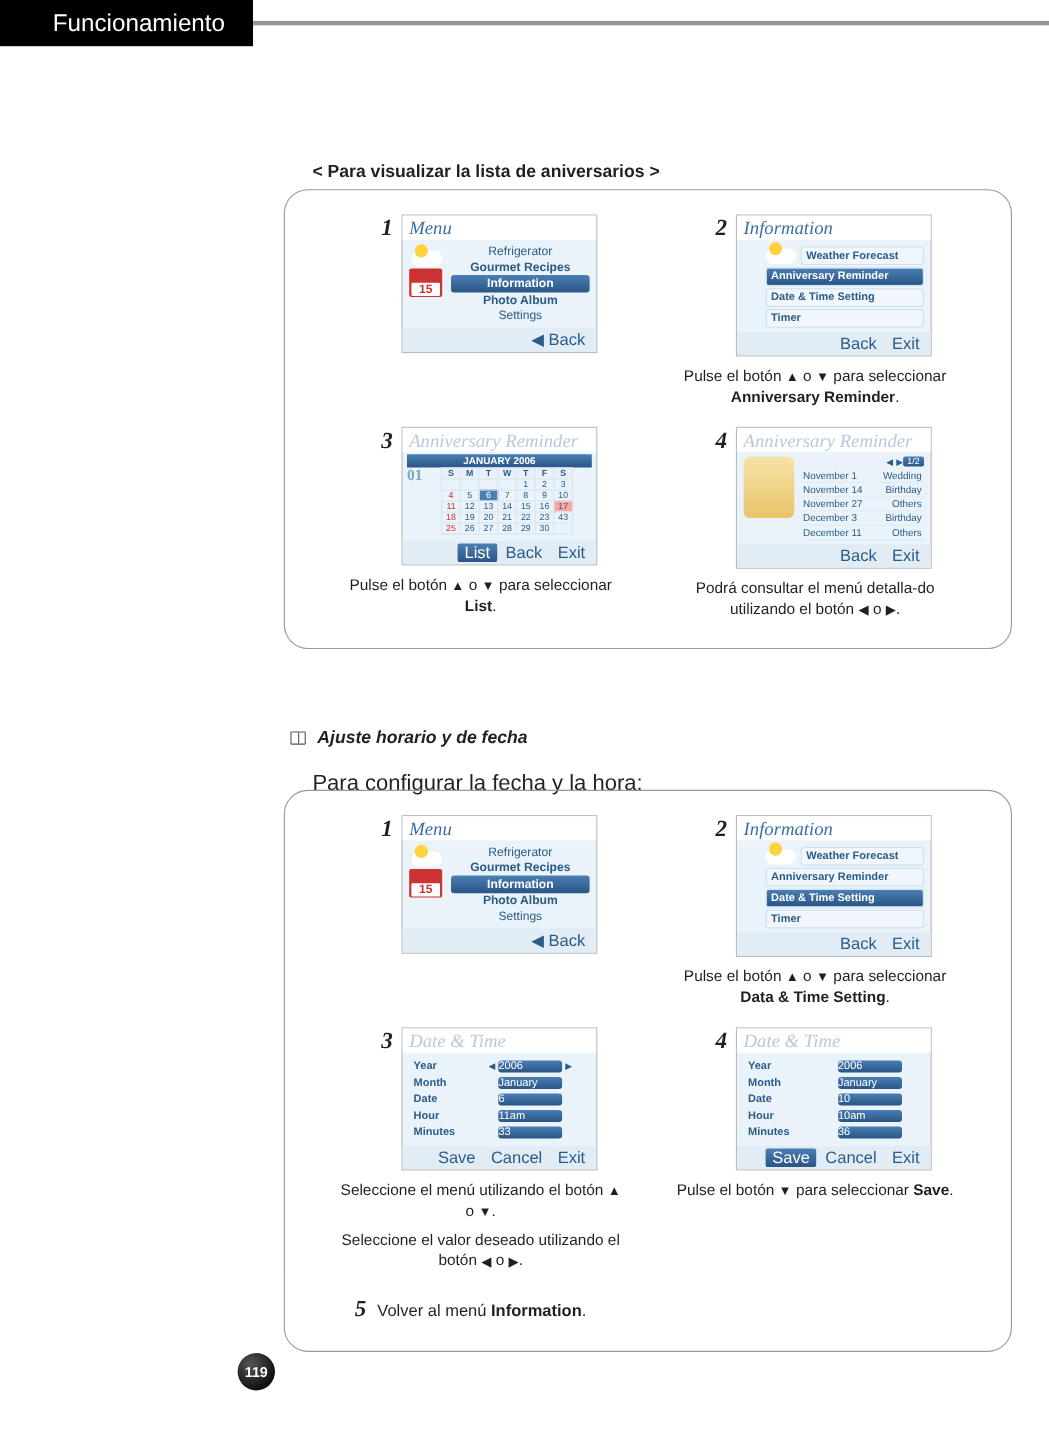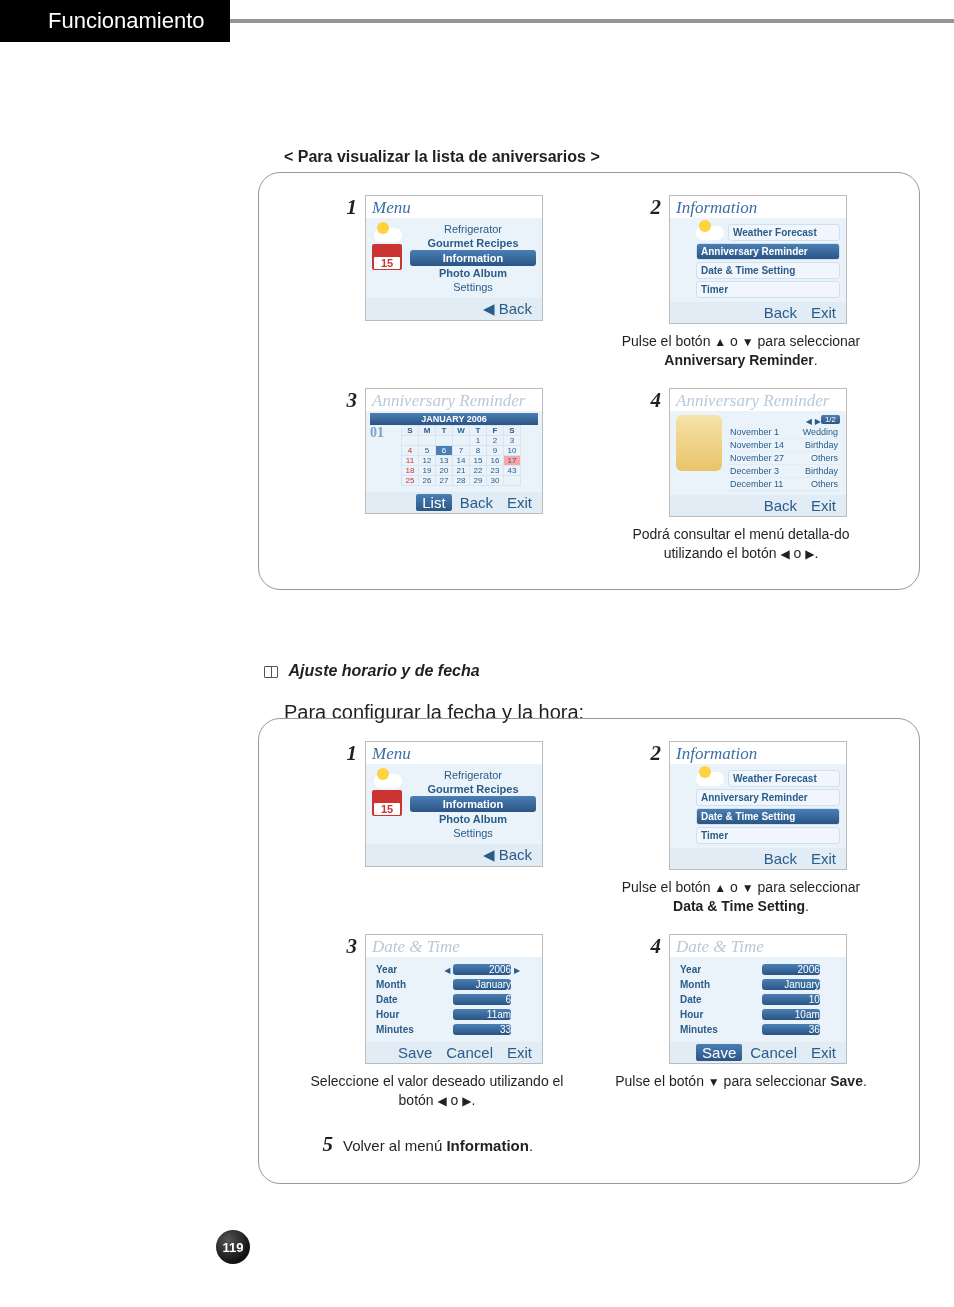--- a/index.html
+++ b/index.html
@@ -34,21 +34,21 @@
 .calendar{font-size:8px;border-collapse:collapse;margin:0 auto}
 .calendar th,.calendar td{width:16px;text-align:center;padding:0;border:1px solid #d8e4ef;color:#2a5c8a}
 .calendar th{background:#e9f1f8;font-weight:bold}
 .cal-month{background:linear-gradient(#4a7fb5,#2a5585);color:#fff;font-size:9px;text-align:center;font-weight:bold;padding:1px 0}
 .big01{font-family:Georgia,serif;font-size:14px;color:#7aa4c8;font-weight:bold}
 .anniv-list{font-size:9px;color:#2a5c8a}
 .anniv-list div{display:flex;justify-content:space-between;padding:1px 2px;border-bottom:1px solid #e2ecf4}
 .pagebadge{background:linear-gradient(#4a7fb5,#2a5585);color:#fff;font-size:8px;border-radius:2px;padding:0 4px;display:inline-block;float:right}
 .dt-table{font-size:10px;color:#2a5c8a;width:100%}
 .dt-table td{padding:1px 2px}
-.dt-val{background:linear-gradient(#4a7fb5,#2a5585);color:#fff;text-align:right;border-radius:3px;padding:0 0;width:58px;display:inline-block}
+.dt-val{background:linear-gradient(#4a7fb5,#2a5585);color:#fff;text-align:left;border-radius:3px;padding:0 0;width:58px;display:inline-block}
 .book-icon{display:inline-block;width:12px;height:10px;border:1px solid #555;border-radius:1px;margin-right:6px;vertical-align:middle;position:relative}
 .book-icon::after{content:"";position:absolute;left:50%;top:0;bottom:0;width:1px;background:#555}
 .page-num{position:absolute;left:216px;top:1230px;width:34px;height:34px;border-radius:50%;background:radial-gradient(circle at 35% 30%,#555 0%,#111 70%);color:#fff;font-size:13px;font-weight:bold;display:flex;align-items:center;justify-content:center}
 .cloud{width:28px;height:14px;background:#fff;border-radius:8px;display:inline-block;position:relative;vertical-align:middle}
 .cloud::before{content:"";position:absolute;left:3px;top:-6px;width:12px;height:12px;background:#ffd23f;border-radius:50%}
 .anniv-illu{width:46px;height:56px;background:linear-gradient(#f6e3a8,#e8c46a);border-radius:6px;display:inline-block;vertical-align:top;margin-right:4px}
 </style>
 </head>
 <body>
 
@@ -184,20 +184,23 @@
                   </table>
               </div>
             </div>
             <div class="shot-footer">
               <span class="sel">List</span>
               <span>Back</span>
               <span>Exit</span>
             </div>
           </div>
         </div>
+        <div class="caption">
+          <span>Pulse el botón </span><span class="tri">▲</span><span> o </span><span class="tri">▼</span><span> para seleccionar </span><b>List</b><span>.</span>
+        </div>
       </div>
 
       <div class="cell" style="margin-top:18px">
         <div class="shot-row">
           <div class="step-num">4</div>
           <div class="shot">
             <div class="shot-title" style="color:#b7c9da">Anniversary Reminder</div>
             <div class="shot-body" style="display:flex;gap:2px">
               <span class="anniv-illu"></span>
               <div style="flex:1">
@@ -333,20 +336,23 @@
               </tbody>
                 </table>
             </div>
             <div class="shot-footer">
               <span>Save</span>
               <span>Cancel</span>
               <span>Exit</span>
             </div>
           </div>
         </div>
+        <div class="caption">
+          <span>Seleccione el menú utilizando el botón </span><span class="tri">▲</span><span> o </span><span class="tri">▼</span><span>.</span>
+        </div>
         <div class="caption" style="">
           <span>Seleccione el valor deseado utilizando el botón </span><span class="tri">◀</span><span> o </span><span class="tri">▶</span><span>.</span>
         </div>
       </div>
 
       <div class="cell" style="margin-top:18px">
         <div class="shot-row">
           <div class="step-num">4</div>
           <div class="shot">
             <div class="shot-title" style="color:#b7c9da">Date &amp; Time</div>

